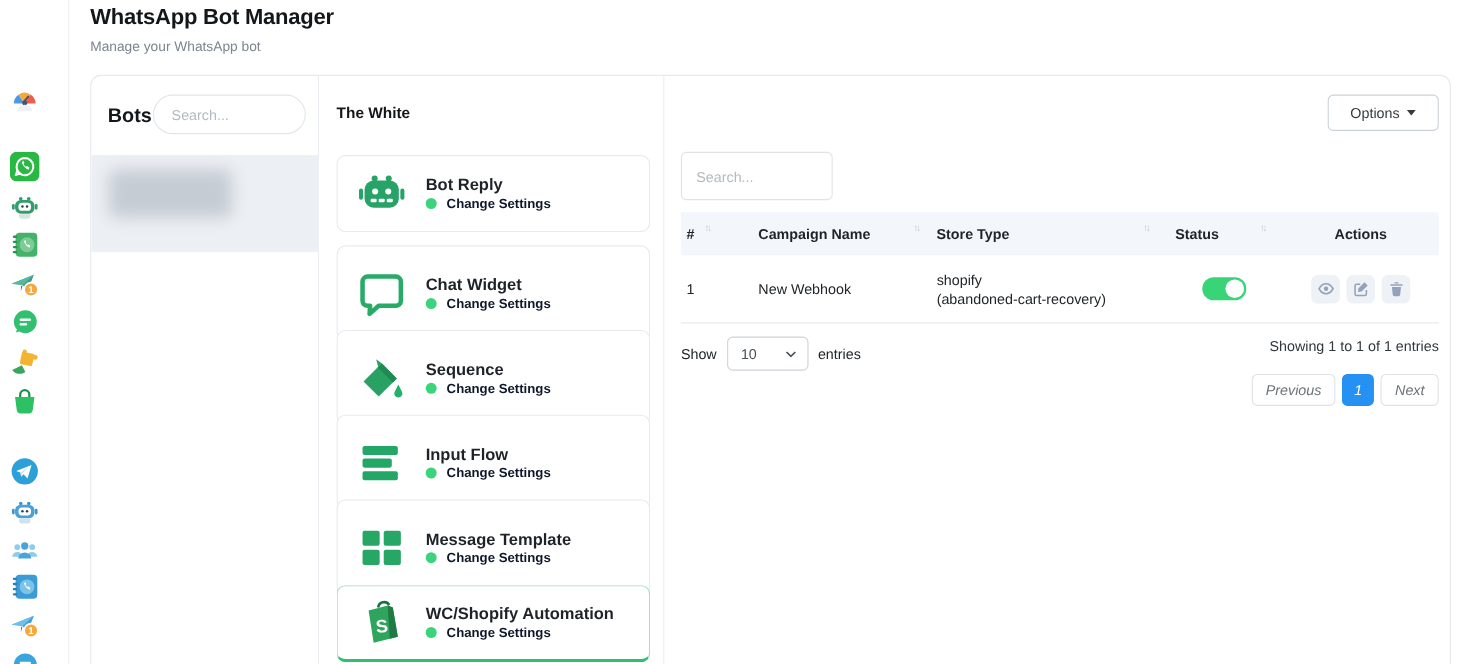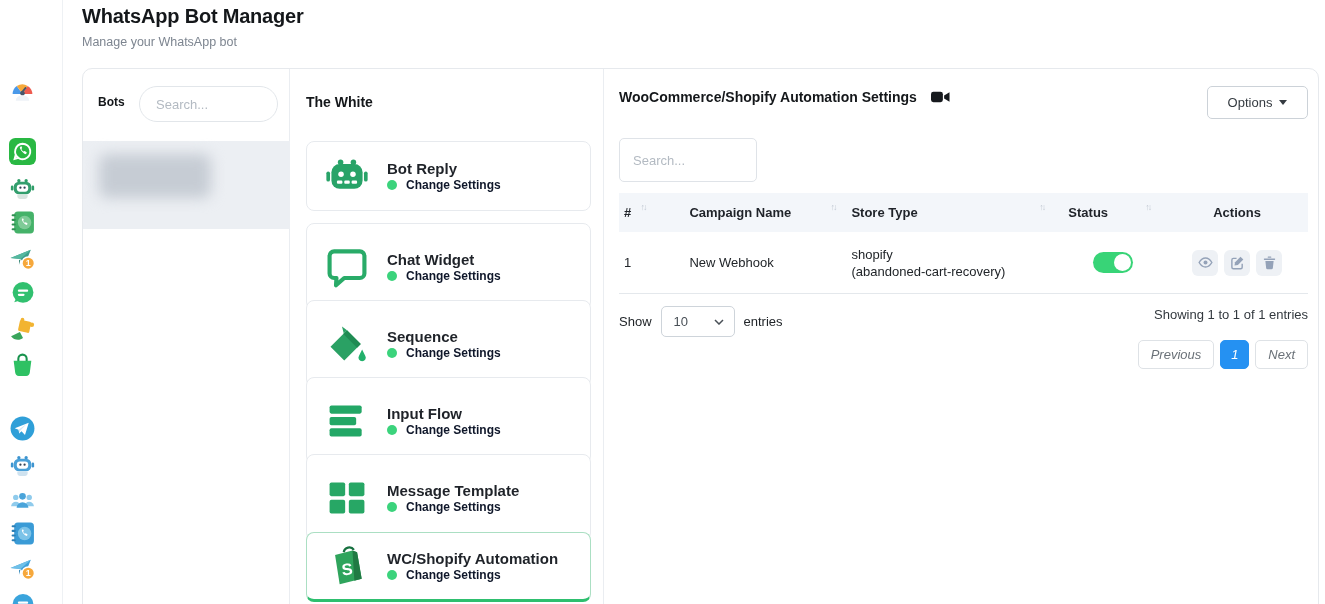--- a/index.html
+++ b/index.html
@@ -17,21 +17,21 @@
   .page-header { position:absolute; left:82px; top:5px; }
   .page-title { font-size:20px; font-weight:700; color:#14171a; letter-spacing:-.2px; }
   .page-subtitle { font-size:12.5px; color:#7d8590; margin-top:7px; }
 
   
   .main-card { position:absolute; left:82px; top:68px; width:1237px; height:537px;
     border:1px solid #e6e9ed; border-radius:10px 10px 0 0; background:#fff; overflow:hidden; }
 
   
   .bots-col { position:absolute; left:0; top:0; width:207px; height:100%; border-right:1px solid #eaedf1; }
-  .bots-label { position:absolute; left:15px; top:26px; font-size:12px; font-weight:700; color:#14171a; }
+  .bots-label { position:absolute; left:15px; top:26px; font-size:18px; font-weight:700; color:#14171a; }
   .bots-search { position:absolute; left:56px; top:17px; width:139px; height:36px;
     border:1px solid #e2e6ea; border-radius:18px; padding:0 16px; font-size:13px;
     color:#495057; outline:none; font-family:"Liberation Sans",sans-serif; }
   .bots-search::placeholder { color:#b3bac2; }
   .bot-item { position:absolute; left:0; top:72px; width:207px; height:88px; background:#eceff3; cursor:pointer; }
   .bot-item-blur { position:absolute; left:16px; top:13px; width:112px; height:44px;
     background:#c6ccd4; border-radius:8px; filter:blur(7px); }
 
   
   .white-col { position:absolute; left:207px; top:0; width:314px; height:100%; border-right:1px solid #eaedf1; }
@@ -358,27 +358,20 @@
         <span class="card-title">WC/Shopify Automation</span>
         <span class="card-link-row">
           <span class="status-dot"></span>
           <a class="card-link">Change Settings</a>
         </span>
       </span>
     </div>
   </section>
 
   <section class="auto-col">
-    <div class="auto-title-row">
-      <span class="auto-title">WooCommerce/Shopify Automation Settings</span>
-      <svg class="camera-icon" viewBox="0 0 20 14">
-          <rect x="0" y="1.5" width="12.5" height="11" rx="2.5" fill="#16191d"></rect>
-          <path d="M13.8 5.5 19.5 2v10l-5.7-3.5z" fill="#16191d"></path>
-        </svg>
-    </div>
     <button class="options-btn">
       <span>Options</span>
       <span class="caret-down"></span>
     </button>
 
     <input class="auto-search" type="text" placeholder="Search..." style="">
 
     <div class="table-wrap">
       <div class="t-row t-head">
         <div class="t-cell c1">

